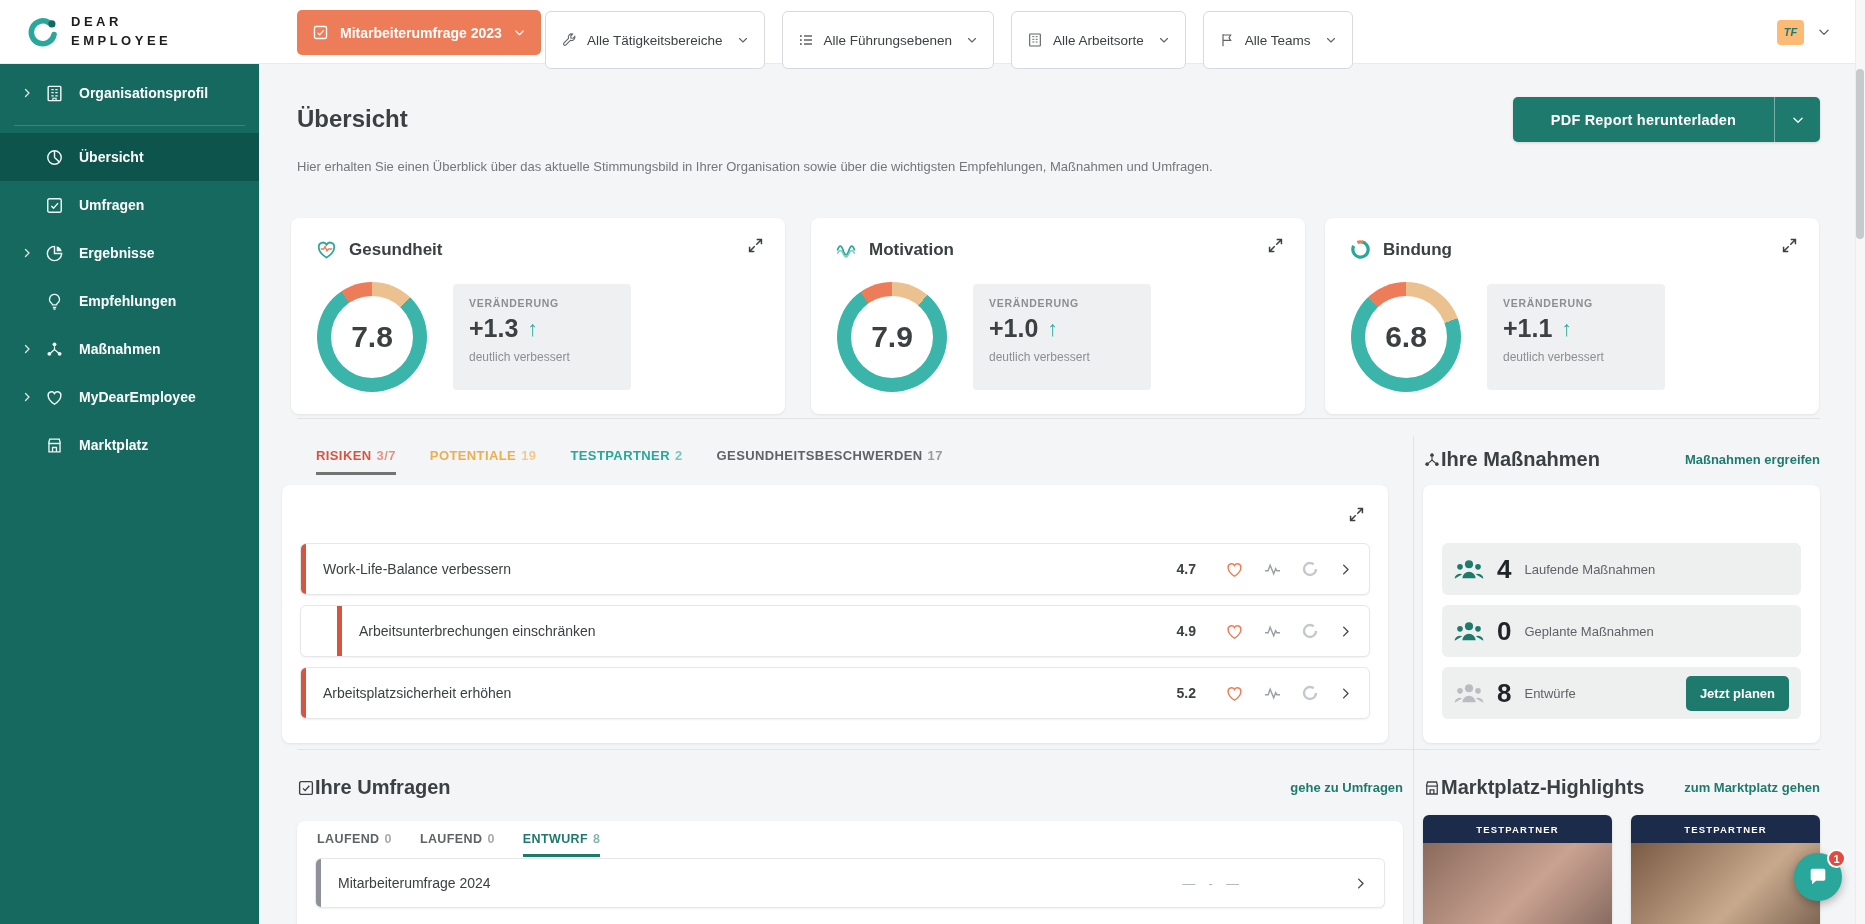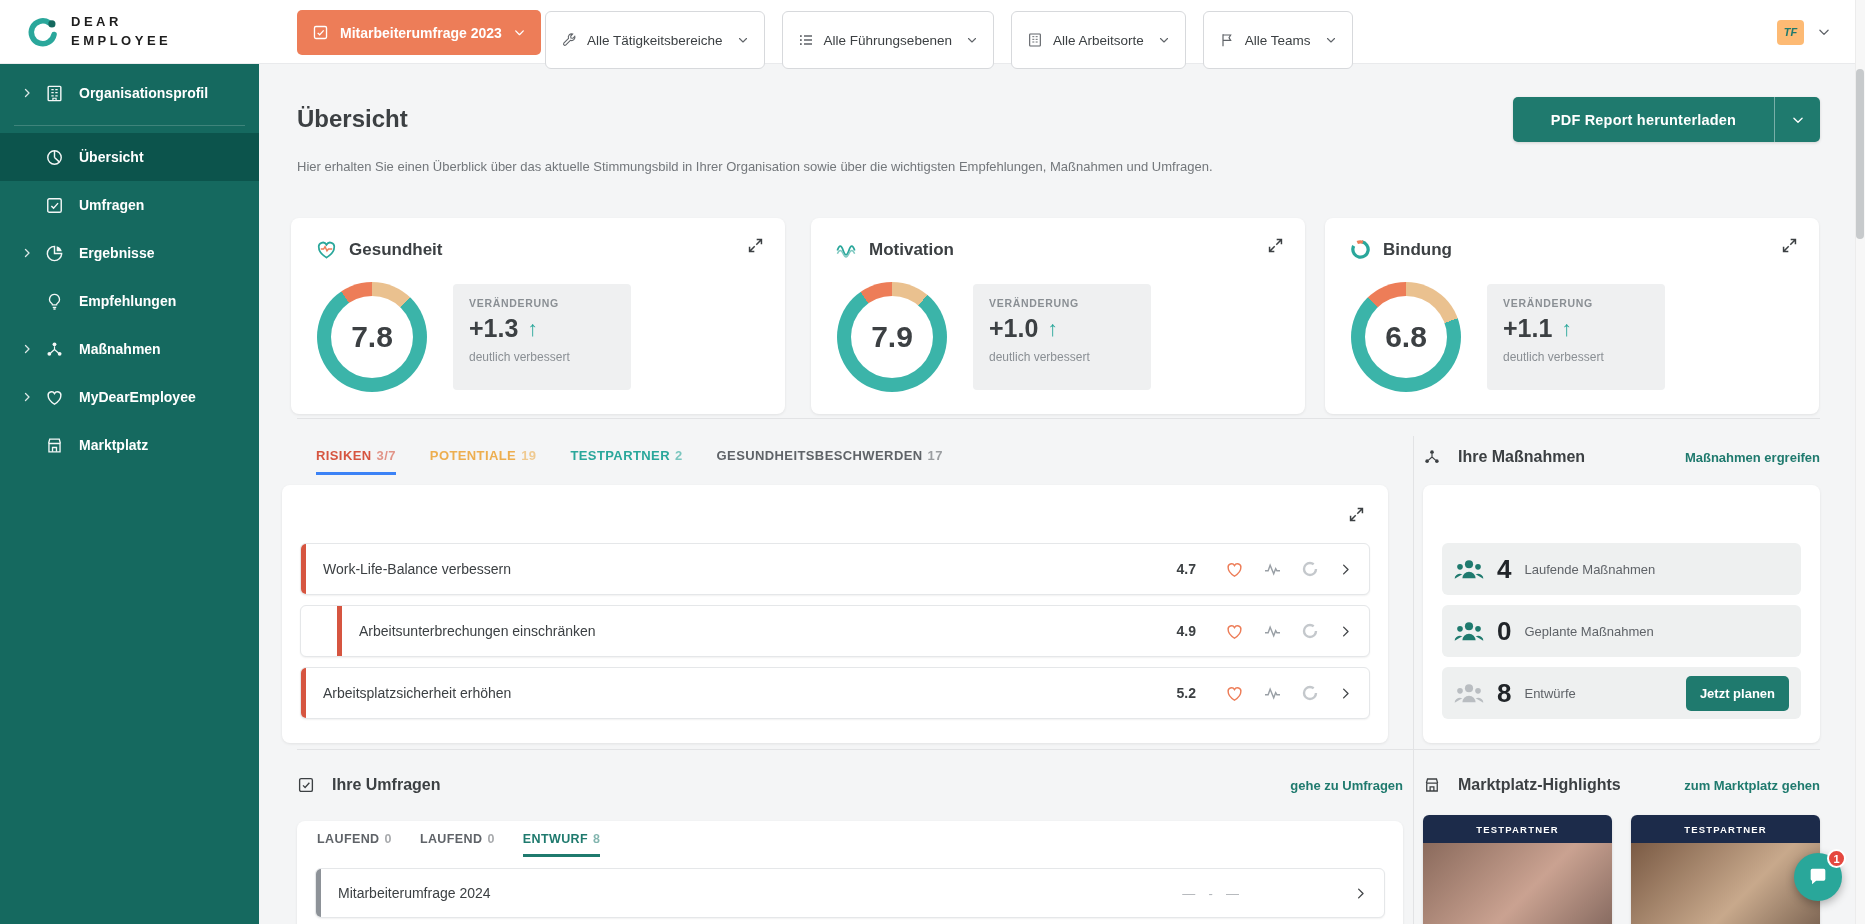--- a/index.html
+++ b/index.html
@@ -51,59 +51,59 @@
 
   
   .hr1 { position:absolute; left:297px; top:418px; width:1523px; height:1px; background:#E2E3E5; }
   .hr2 { position:absolute; left:297px; top:749px; width:1523px; height:1px; background:#E2E3E5; }
   .vr  { position:absolute; left:1413px; top:436px; width:1px; height:488px; background:#E2E3E5; }
 
   
   .ins-tabs { position:absolute; left:316px; top:448px; display:flex; gap:34px; }
   .ins-tab { font-size:13px; font-weight:700; letter-spacing:.4px; padding-bottom:9px; cursor:pointer; }
   .ins-tab .cnt { opacity:.6; margin-left:5px; }
-  .ins-tab.risiken { color:#D65540; border-bottom:3px solid #3b82f6; }
+  .ins-tab.risiken { color:#D65540; border-bottom:3px solid #737373; }
   .ins-tab.potentiale { color:#EDAE4F; }
   .ins-tab.ressourcen { color:#2AA79B; }
   .ins-tab.gesund { color:#5F6368; }
   .ins-card { position:absolute; left:282px; top:485px; width:1106px; height:258px; background:#fff; border-radius:8px; box-shadow:0 1px 3px rgba(0,0,0,.08); }
   .ins-expand { position:absolute; right:22px; top:20px; color:#3C4043; cursor:pointer; }
   .ins-row { position:absolute; left:18px; width:1070px; height:52px; background:#fff; border:1px solid #E5E7E9; border-radius:6px; box-shadow:0 1px 2px rgba(0,0,0,.06); display:flex; align-items:center; overflow:hidden; cursor:pointer; }
   .ins-row.r0 { top:58px; } .ins-row.r1 { top:120px;padding-left:36px; } .ins-row.r2 { top:182px; }
   .ins-bar { width:5px; align-self:stretch; background:#D65540; }
   .ins-lbl { margin-left:17px; font-size:14px; color:#3C4043; }
   .ins-right { margin-left:auto; display:flex; align-items:center; gap:19px; padding-right:16px; }
   .ins-score { font-size:14px; font-weight:700; color:#3C4043; margin-right:10px; }
   .mini-heart { color:#ED7D58; display:flex; }
   .mini-wave { color:#9AA0A6; display:flex; }
   .mini-ring { color:#C4C8CC; display:flex; }
   .row-chev { color:#44474A; display:flex; }
 
   
   .meas-head { position:absolute; left:1423px; top:448px; width:397px; display:flex; align-items:center; }
-  .panel-title { display:flex; align-items:center; gap:17px; font-size:16px; font-weight:600; color:#3C4043; }
+  .panel-title { display:flex; align-items:center; gap:0; font-size:20px; font-weight:600; color:#3C4043; }
   .panel-title .pt-icon { display:flex; color:#3C4043; }
   .panel-link { margin-left:auto; color:#1F7A6E; font-size:13px; font-weight:700; cursor:pointer; }
   .meas-card { position:absolute; left:1423px; top:485px; width:397px; height:258px; background:#fff; border-radius:8px; box-shadow:0 1px 3px rgba(0,0,0,.08); }
   .meas-row { position:absolute; left:19px; width:359px; height:52px; background:#EEF0F0; border-radius:6px; display:flex; align-items:center; gap:13px; padding:0 12px; }
   .meas-row.m0 { top:58px; } .meas-row.m1 { top:120px; } .meas-row.m2 { top:182px; }
   .meas-icon { display:flex; color:#1F7A6E; }
   .meas-icon.gray { color:#B9BDC1; }
   .meas-num { font-size:26px; font-weight:700; color:#212529; }
   .meas-lbl { font-size:13px; color:#5F6368; }
   .plan-btn { margin-left:auto; background:#1F7A6E; color:#fff; font-size:13px; font-weight:700; padding:10px 14px; border-radius:5px; cursor:pointer; }
 
   
   .surv-head { position:absolute; left:297px; top:776px; width:1106px; display:flex; align-items:center; }
   .surv-card { position:absolute; left:297px; top:821px; width:1106px; height:170px; background:#fff; border-radius:8px; box-shadow:0 1px 3px rgba(0,0,0,.08); }
   .surv-tabs { position:absolute; left:20px; top:11px; display:flex; gap:28px; }
   .surv-tab { font-size:12.5px; font-weight:700; letter-spacing:.4px; color:#5F6368; padding-bottom:8px; cursor:pointer; }
   .surv-tab .cnt { opacity:.55; margin-left:5px; }
   .surv-tab.active { color:#1F7A6E; border-bottom:3px solid #1F7A6E; }
-  .surv-row { position:absolute; left:18px; top:47px; width:1070px; height:50px; background:#fff; border:1px solid #E5E7E9; border-radius:6px; box-shadow:0 1px 2px rgba(0,0,0,.06); display:flex; align-items:center; overflow:hidden; cursor:pointer; }
+  .surv-row { position:absolute; left:18px; top:37px; width:1070px; height:50px; background:#fff; border:1px solid #E5E7E9; border-radius:6px; box-shadow:0 1px 2px rgba(0,0,0,.06); display:flex; align-items:center; overflow:hidden; cursor:pointer; }
   .surv-bar { width:5px; align-self:stretch; background:#8D9298; }
   .surv-lbl { margin-left:17px; font-size:14px; color:#3C4043; }
   .surv-dates { margin-left:auto; margin-right:112px; color:#AEB2B6; font-size:13px; letter-spacing:2px; white-space:pre; }
   .surv-chev { color:#44474A; display:flex; padding-right:16px; }
 
   
   .mkt-head { position:absolute; left:1423px; top:776px; width:397px; display:flex; align-items:center; }
   .mkt-card { position:absolute; top:815px; width:189px; height:175px; background:#fff; border-radius:6px; overflow:hidden; box-shadow:0 1px 3px rgba(0,0,0,.12); cursor:pointer; }
   .mkt-card.k0 { left:1423px; } .mkt-card.k1 { left:1631px; }
   .mkt-banner { height:28px; background:#1C2B4A; color:#fff; font-size:9.5px; font-weight:700; letter-spacing:1.2px; display:flex; align-items:center; justify-content:center; }

